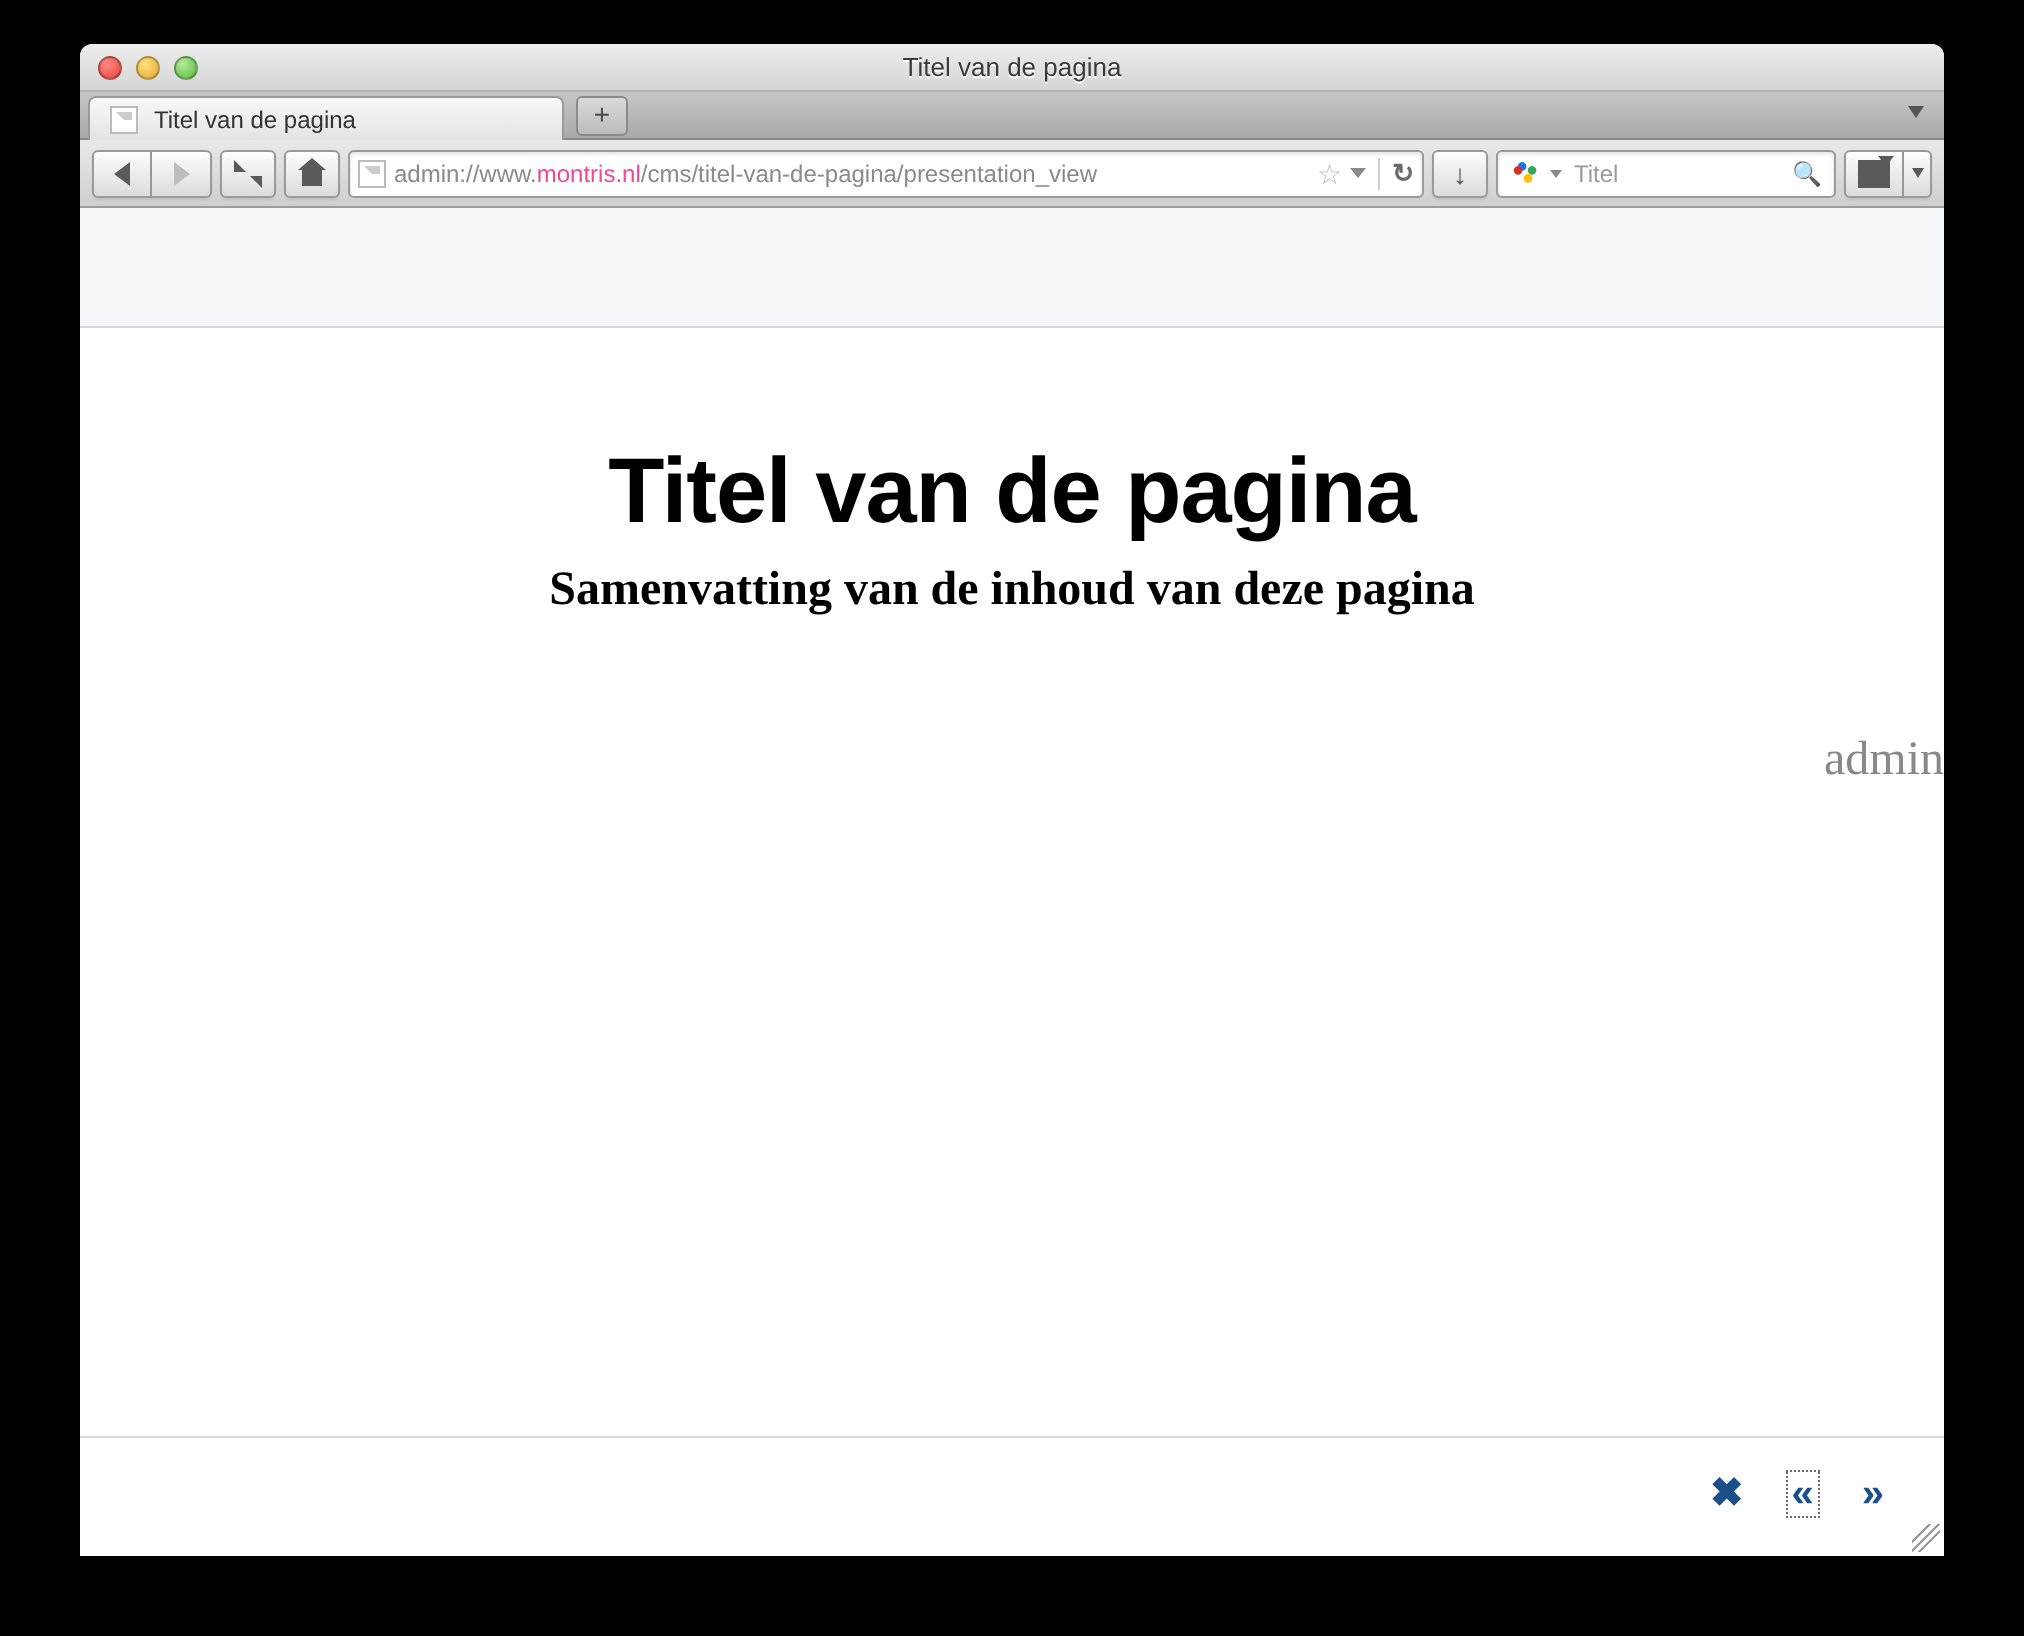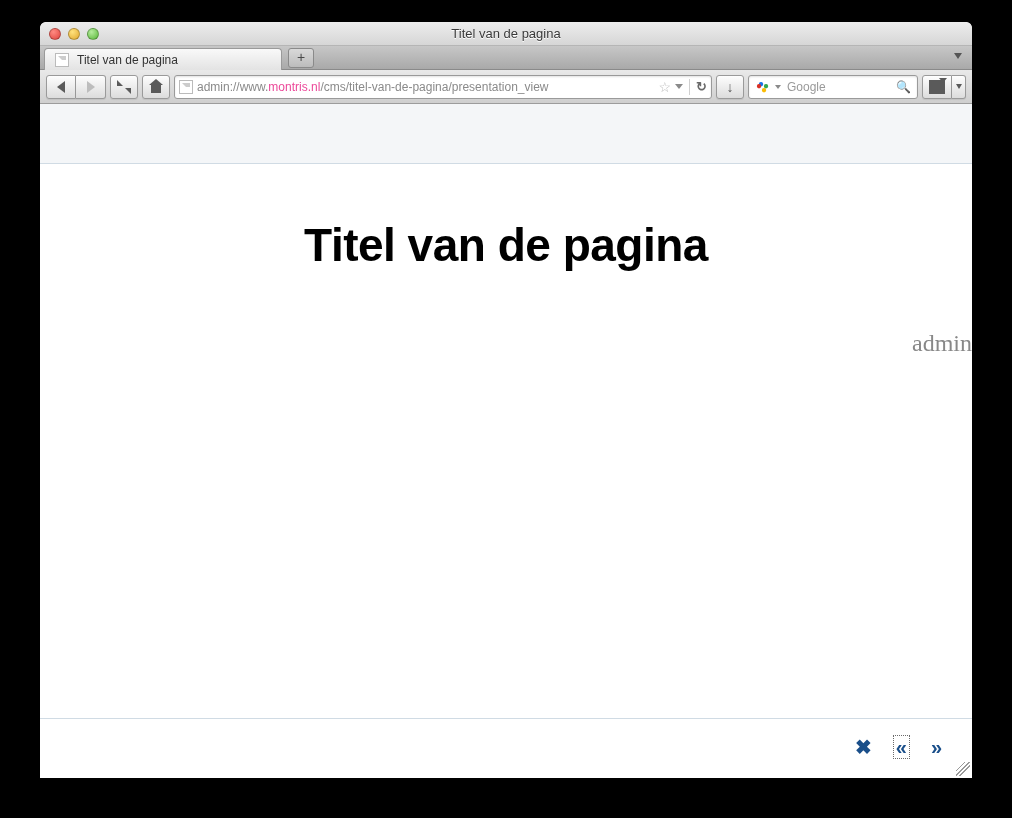--- a/index.html
+++ b/index.html
@@ -261,38 +261,39 @@
       </div>
 
     <div class="searchbar">
       <span class="g-ic">
         <span class="b">●</span>
           <span class="r">●</span>
           <span class="y">●</span>
           <span class="gn">●</span>
       </span>
       <span class="caret"></span>
-      <span class="ph">Google</span>
+      <span class="ph">Titel</span>
       <span class="mag">🔍</span>
     </div>
 
     <div class="splitbtn">
       <div class="btn">
           <span class="bmk-ic"></span>
         </div>
       <div class="btn">
           <span class="caret"></span>
         </div>
     </div>
   </div>
 
   <div class="content">
     <div class="banner"></div>
     <div class="slide">
       <h1>Titel van de pagina</h1>
+      <h2>Samenvatting van de inhoud van deze pagina</h2>
       <div class="author">admin</div>
     </div>
     <div class="footer">
       <div class="controls">
         <span class="ctl">✖</span>
         <span class="ctl focus">«</span>
         <span class="ctl">»</span>
       </div>
     </div>
     <div class="resize-grip"></div>

